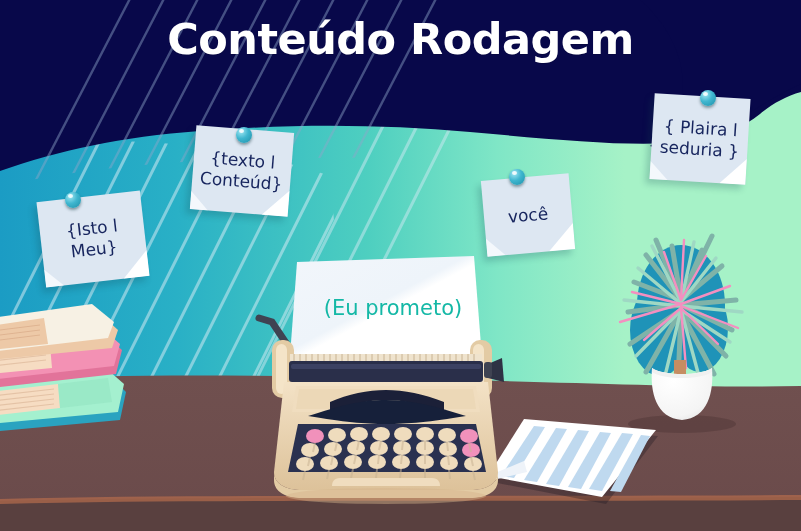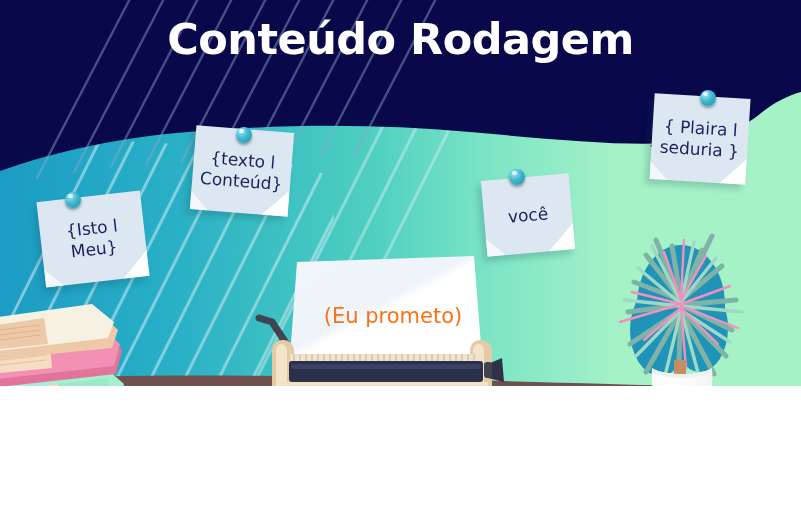--- a/index.html
+++ b/index.html
@@ -1,19 +1,19 @@
 <!DOCTYPE html>
 <html><head>
 <meta charset="utf-8">
 <title>Conteúdo Rodagem</title>
 <style>
   html,body{margin:0;padding:0;background:#fff;}
   body{font-family:"Liberation Sans", sans-serif;}
   #stage{
-    position:relative;width:801px;height:386px;overflow:hidden;
+    position:relative;width:801px;height:531px;overflow:hidden;
     background:#08084a;
   }
   #stage svg.layer{position:absolute;left:0;top:0;width:801px;height:531px;}
 
   
   .title{
     position:absolute;left:0;top:14px;width:801px;text-align:center;
     font-family:"DejaVu Sans", sans-serif;
     font-weight:bold;font-size:43px;letter-spacing:-0.5px;color:#ffffff;
     z-index:40;pointer-events:none;
@@ -59,24 +59,24 @@
   #pin2{left:236px;top:127px;}
   #note3{left:484px;top:177px;width:88px;height:76px;
          transform:rotate(-5deg);font-size:17px;}
   #pin3{left:509px;top:169px;}
   #note4{left:652px;top:96px;width:96px;height:86px;
          transform:rotate(3.5deg);font-size:17px;}
   #pin4{left:700px;top:90px;}
 
   
   .sheet-text{
-    position:absolute;left:305px;top:304px;width:176px;
+    position:absolute;left:305px;top:296px;width:176px;
     text-align:center;
     font-family:"DejaVu Sans", sans-serif;
-    font-size:21px;color:#f97316;z-index:26;pointer-events:none;
+    font-size:21px;color:#14b8a6;z-index:26;pointer-events:none;
   }
 </style>
 </head>
 <body>
 
 <div id="stage">
 
   <svg class="layer" viewBox="0 0 801 531">
     <defs>
       <linearGradient id="wall" x1="0" y1="0" x2="1" y2="0">

